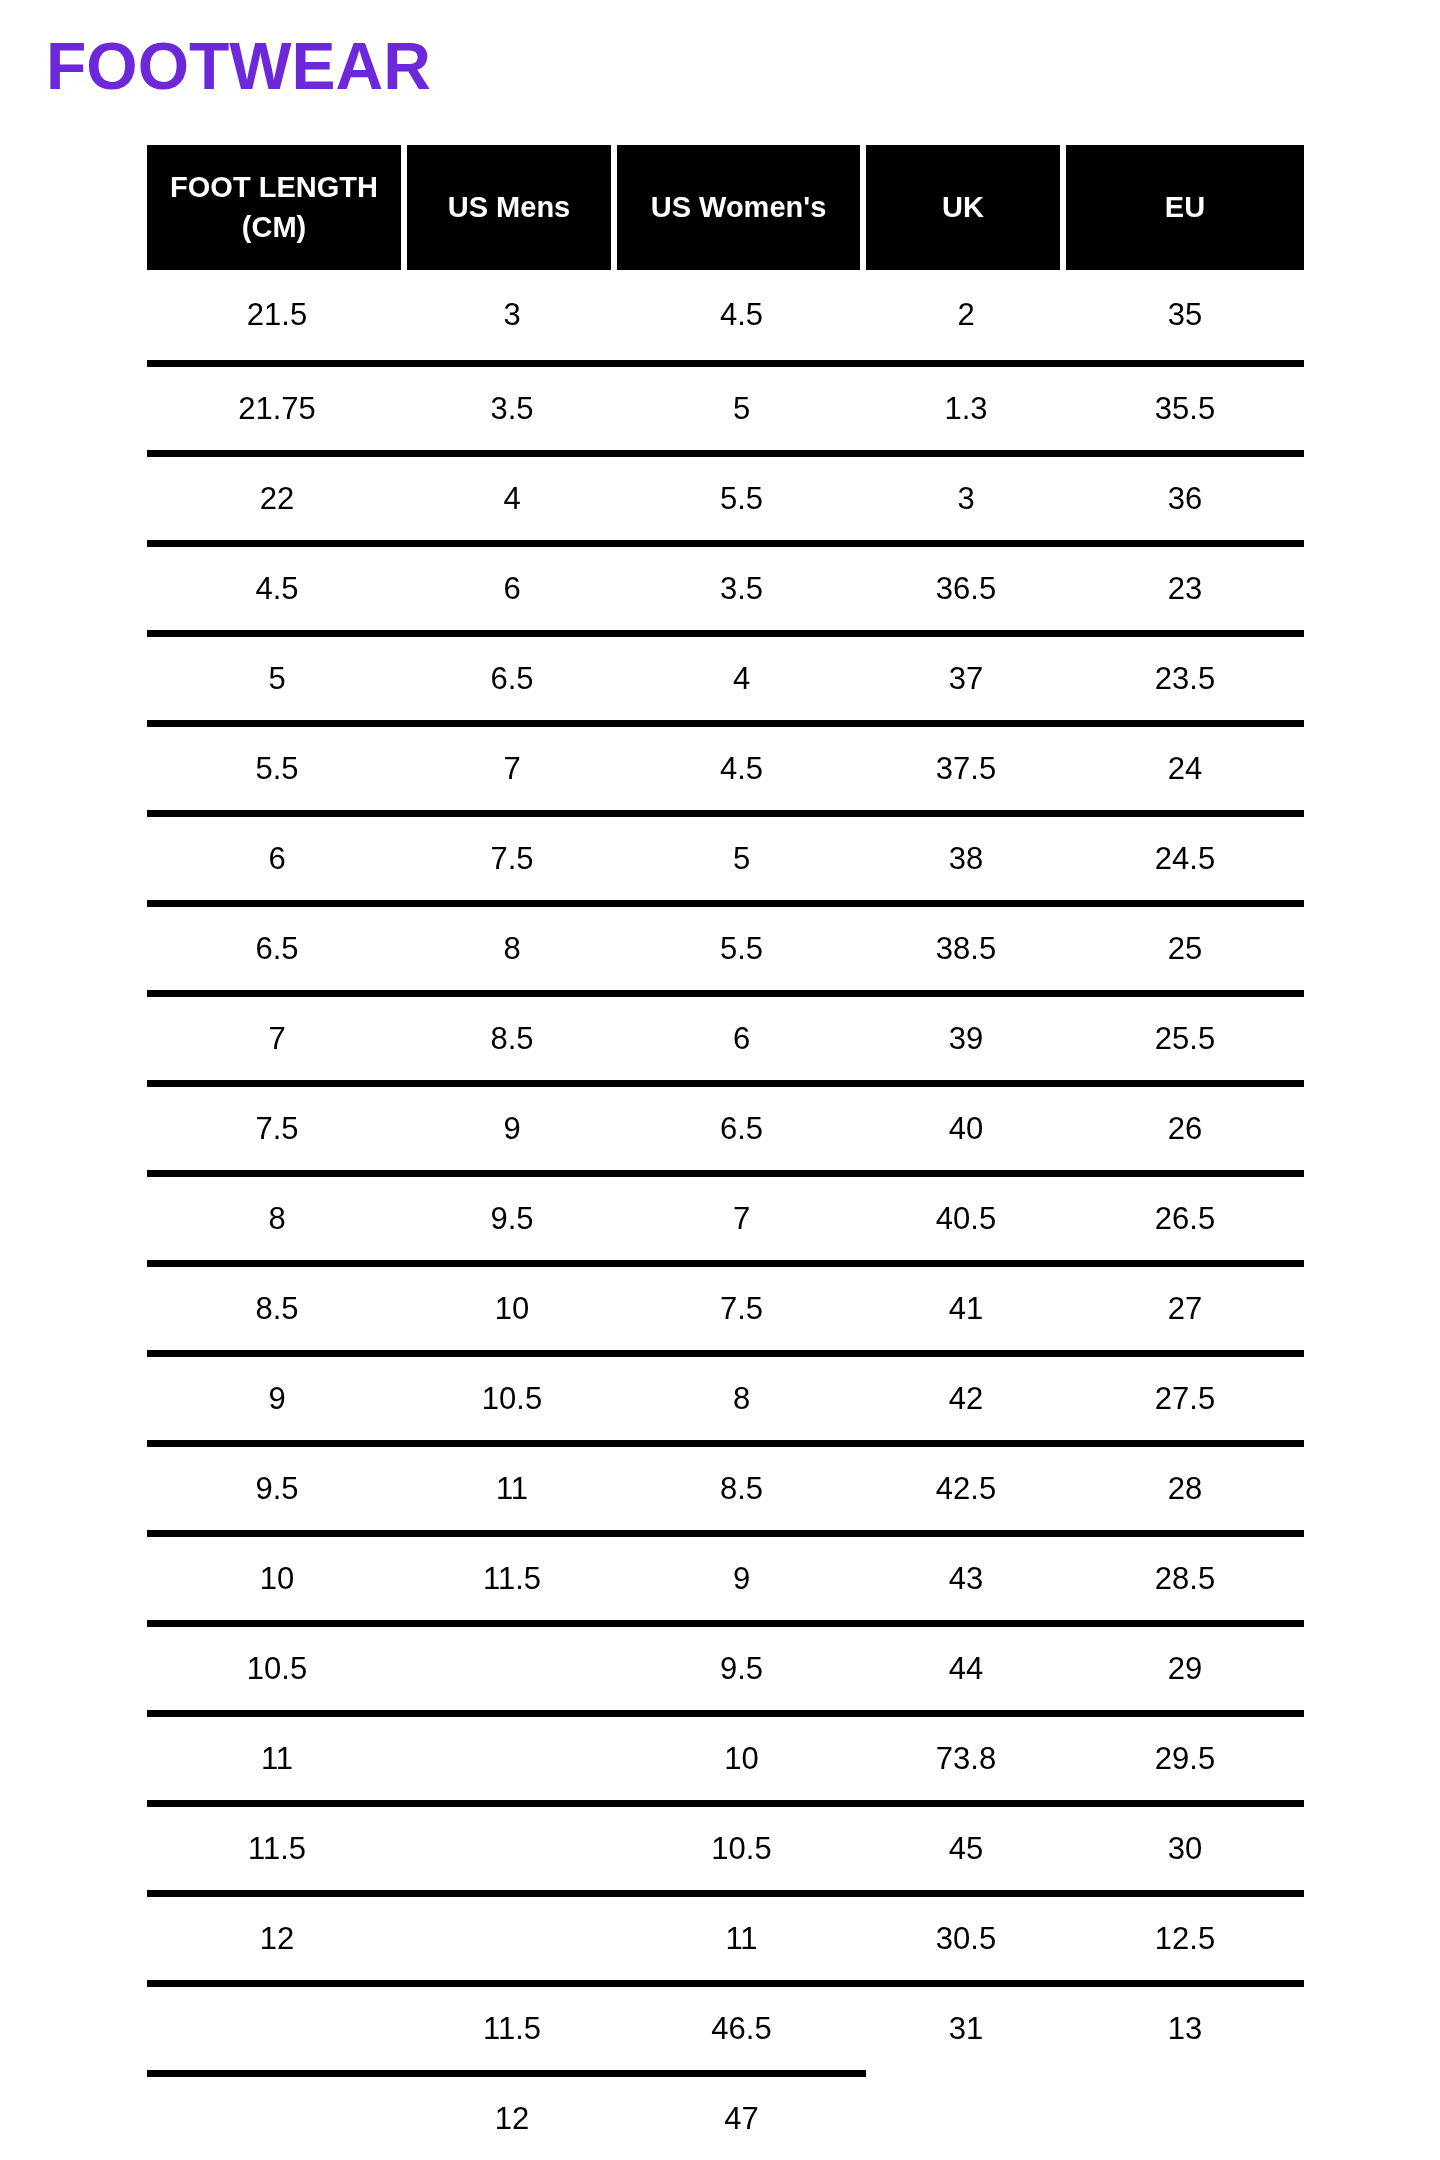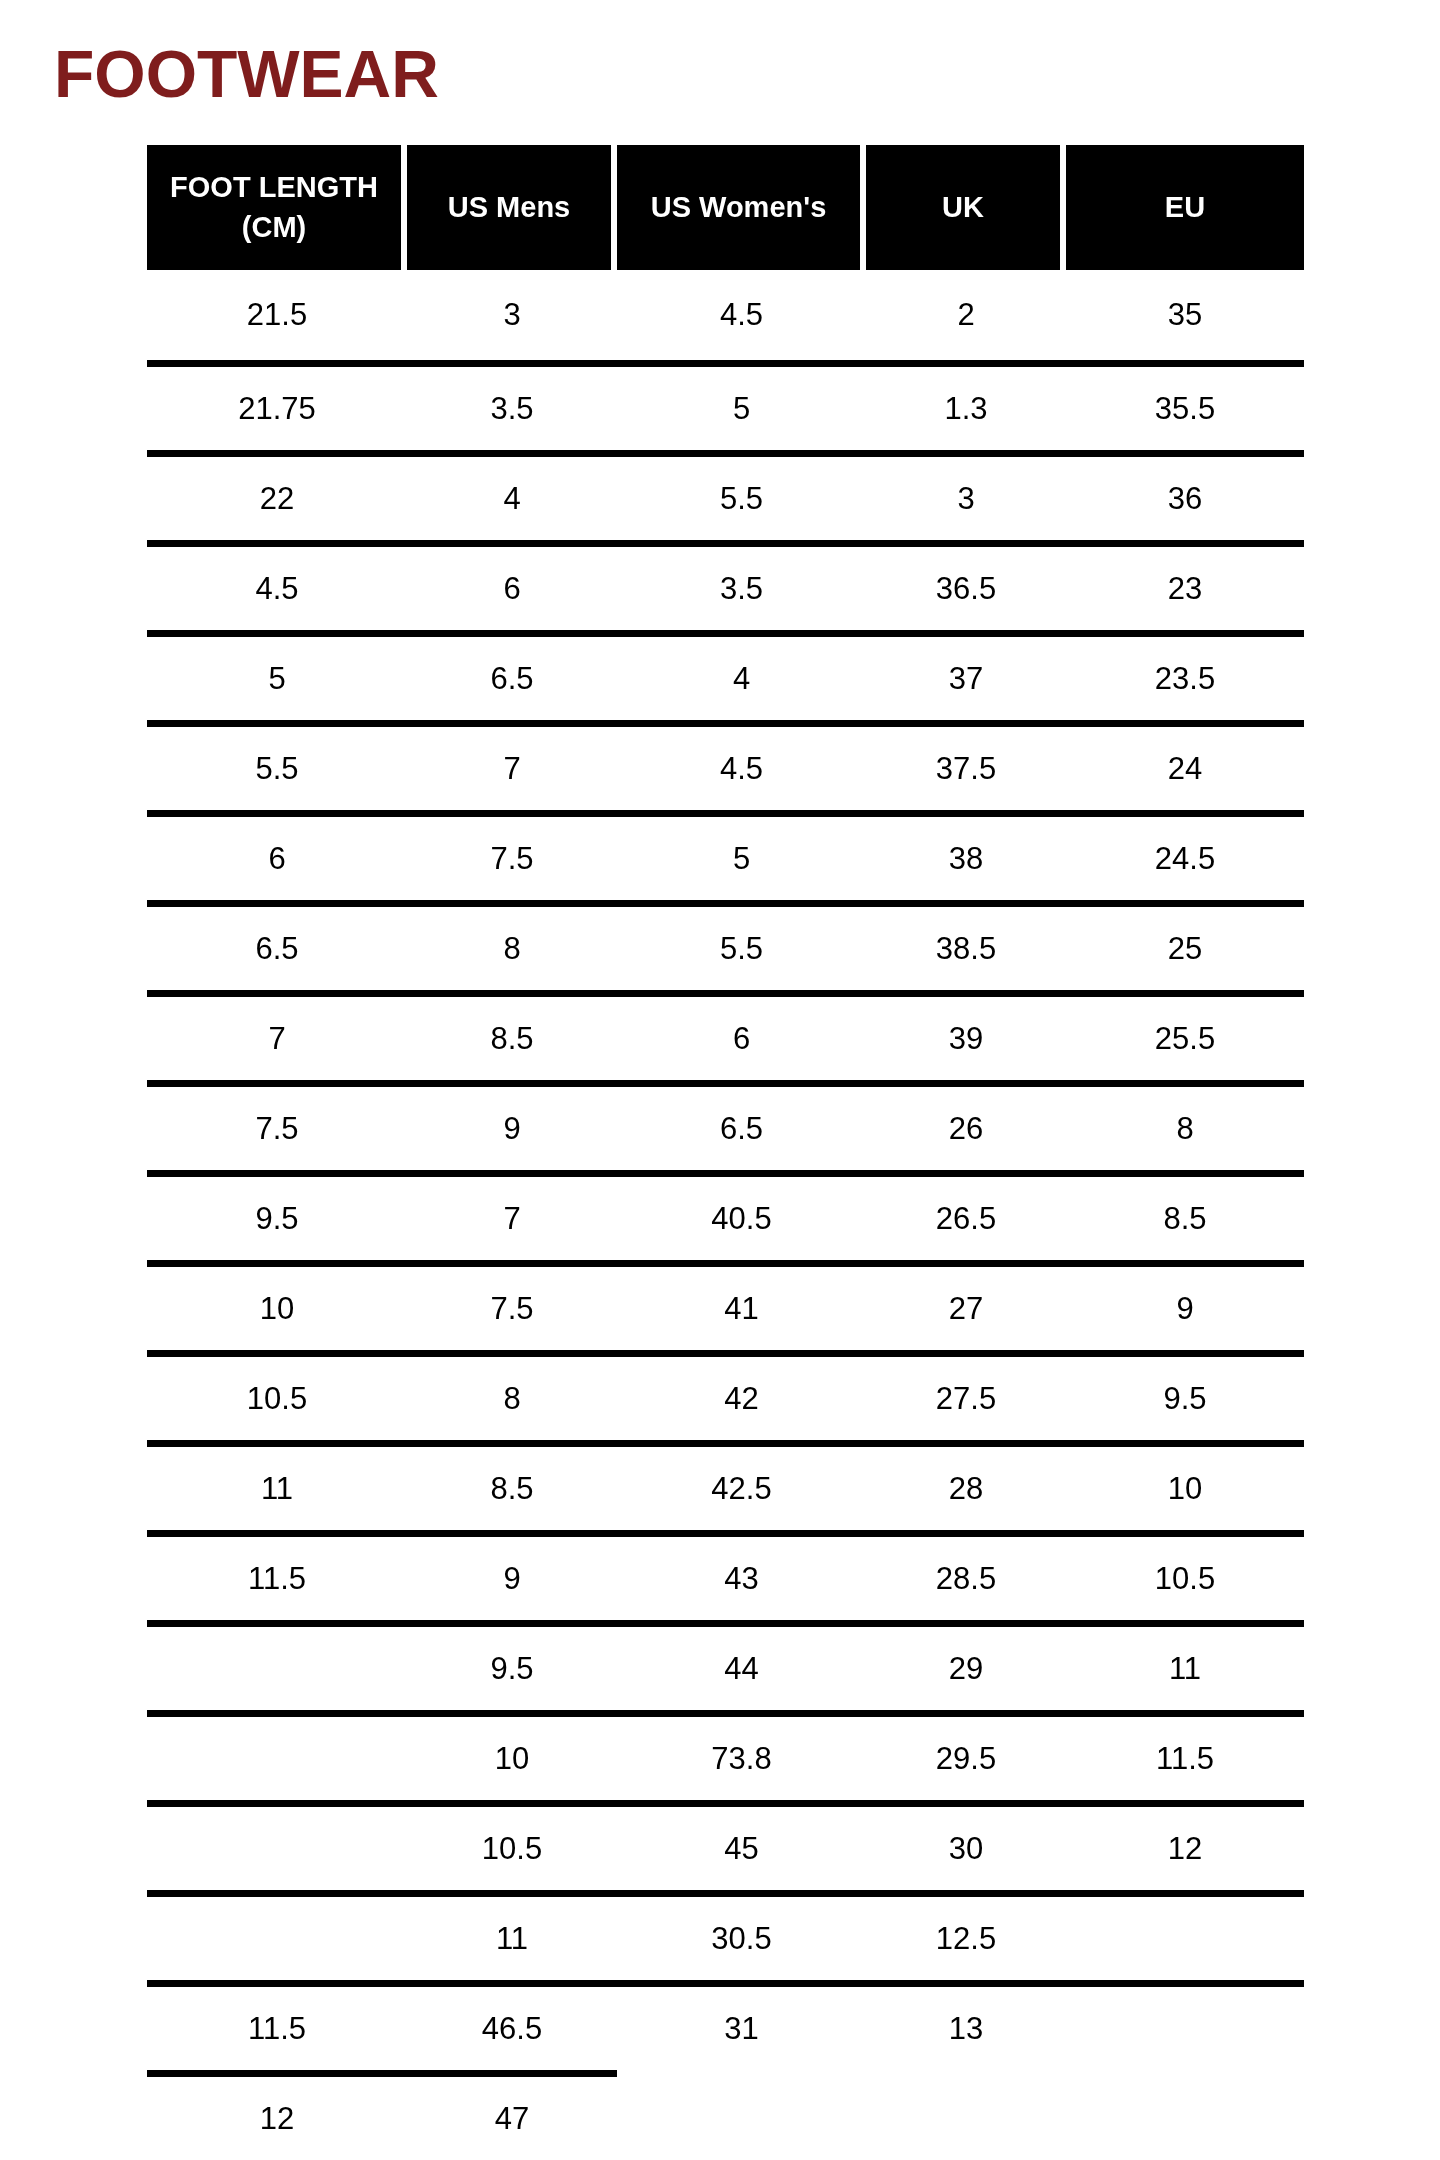--- a/index.html
+++ b/index.html
@@ -12,26 +12,26 @@
     height: 2160px;
     position: relative;
     font-family: "Liberation Sans", sans-serif;
     color: #000000;
     overflow: hidden;
   }
   .title {
     position: absolute;
     left: 46px;
     top: 30px;
-    margin: 8px;
+    margin: 0;
     font-size: 66px;
     line-height: 1.1;
     font-weight: bold;
     letter-spacing: 0;
-    color: #7f1d1d;
+    color: #6d28d9;
   }
   .size-table {
     position: absolute;
     left: 147px;
     top: 145px;
     width: 1157px;
     display: grid;
     grid-template-columns: 260px 210px 249px 200px 238px;
     grid-template-rows: 125px;
     grid-auto-rows: 90px;
@@ -120,20 +120,21 @@
       <div class="td sep">38.5</div>
       <div class="td sep">25</div>
       <div class="td sep">7</div>
       <div class="td sep">8.5</div>
       <div class="td sep">6</div>
       <div class="td sep">39</div>
       <div class="td sep">25.5</div>
       <div class="td sep">7.5</div>
       <div class="td sep">9</div>
       <div class="td sep">6.5</div>
+      <div class="td sep">40</div>
       <div class="td sep">26</div>
       <div class="td sep">8</div>
       <div class="td sep">9.5</div>
       <div class="td sep">7</div>
       <div class="td sep">40.5</div>
       <div class="td sep">26.5</div>
       <div class="td sep">8.5</div>
       <div class="td sep">10</div>
       <div class="td sep">7.5</div>
       <div class="td sep">41</div>

